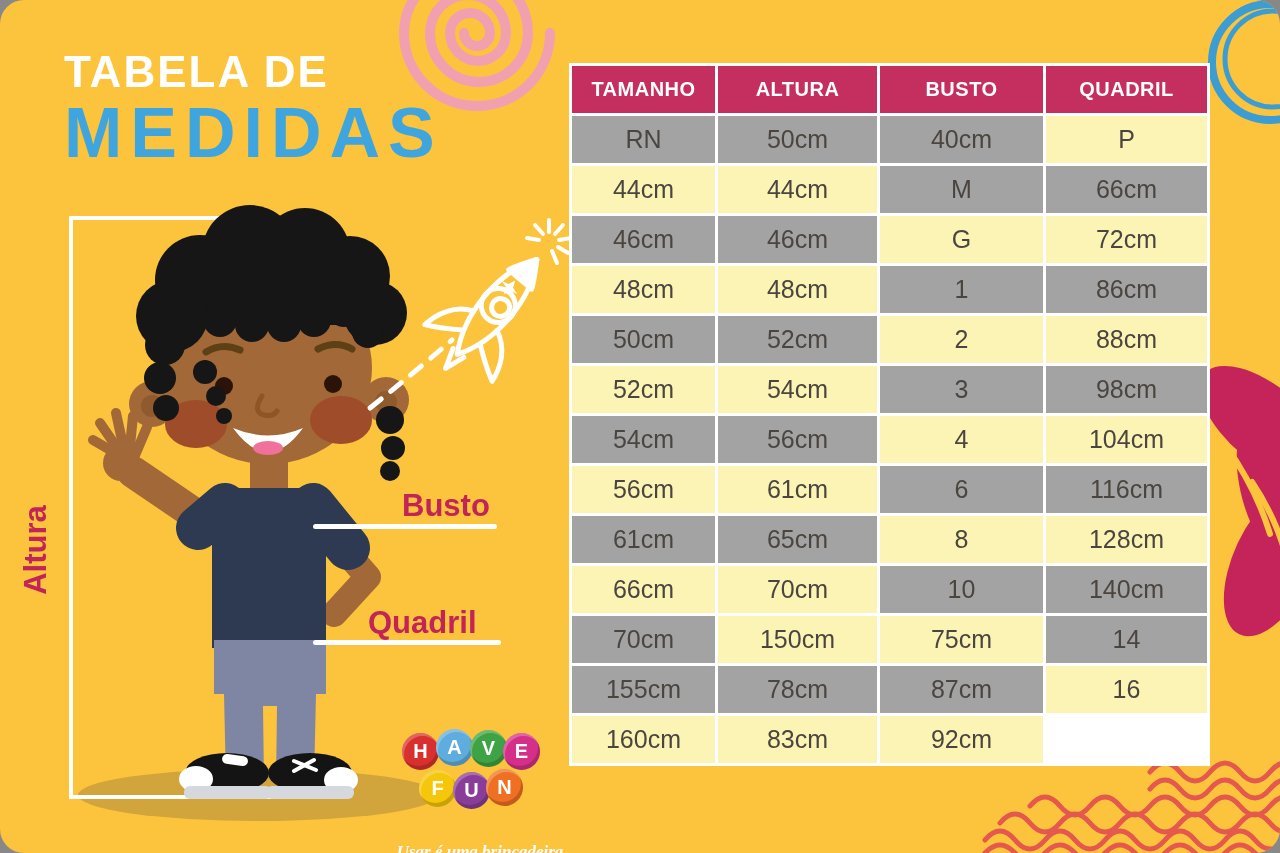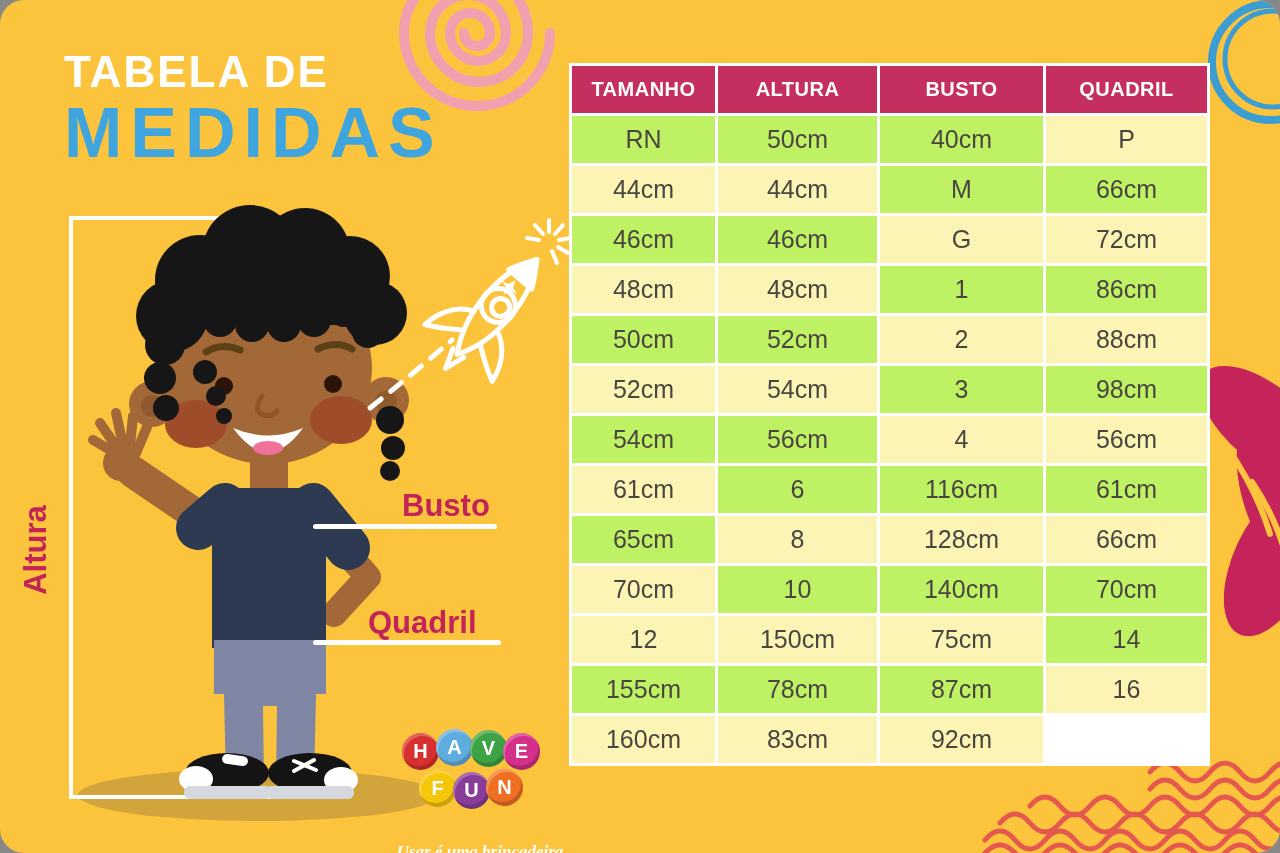--- a/index.html
+++ b/index.html
@@ -20,21 +20,21 @@
   .meas-line{position:absolute;z-index:3;height:5px;background:#FFFFFF;border-radius:3px;}
   .busto-line{left:313px;top:524px;width:184px;}
   .quadril-line{left:313px;top:640px;width:188px;}
 
   
   .size-table{position:absolute;left:569px;top:51px;z-index:2;display:grid;
               grid-template-columns:143px 159px 163px 161px;grid-auto-rows:47px;
               gap:3px;background:#FFFFFF;padding:3px;margin-top:12px;}
   .cell{display:flex;align-items:center;justify-content:center;font-size:25px;color:#4B4540;}
   .cell.head{background:#C42F5F;color:#FFFFFF;font-weight:bold;font-size:20px;letter-spacing:.5px;}
-  .cell.dark{background:#bef264;}
+  .cell.dark{background:#a3a3a3;}
   .cell.light{background:#FBF4B5;}
 
   
   .logo{position:absolute;left:392px;top:726px;width:176px;height:108px;z-index:3;}
   .ball{position:absolute;width:37px;height:37px;border-radius:50%;display:flex;align-items:center;
         justify-content:center;color:#fff;font-weight:bold;font-size:20px;
         box-shadow:inset -2px -4px 0 rgba(0,0,0,.18), inset 2px 3px 0 rgba(255,255,255,.25);}
   .b0{left:10px;top:7px;}  .b1{left:44px;top:3px;}  .b2{left:78px;top:4px;}  .b3{left:111px;top:7px;}
   .b4{left:27px;top:44px;} .b5{left:61px;top:46px;} .b6{left:94px;top:43px;}
   .tagline{position:absolute;top:80px;left:0;width:100%;text-align:center;color:#FFFFFF;
@@ -217,34 +217,34 @@
       <div class="cell dark">52cm</div>
       <div class="cell light">2</div>
       <div class="cell light">88cm</div>
       <div class="cell light">52cm</div>
       <div class="cell light">54cm</div>
       <div class="cell dark">3</div>
       <div class="cell dark">98cm</div>
       <div class="cell dark">54cm</div>
       <div class="cell dark">56cm</div>
       <div class="cell light">4</div>
+      <div class="cell light">104cm</div>
       <div class="cell light">56cm</div>
       <div class="cell light">61cm</div>
       <div class="cell dark">6</div>
       <div class="cell dark">116cm</div>
       <div class="cell dark">61cm</div>
       <div class="cell dark">65cm</div>
       <div class="cell light">8</div>
       <div class="cell light">128cm</div>
       <div class="cell light">66cm</div>
       <div class="cell light">70cm</div>
       <div class="cell dark">10</div>
       <div class="cell dark">140cm</div>
       <div class="cell dark">70cm</div>
-      <div class="cell light">12</div>
       <div class="cell light">150cm</div>
       <div class="cell light">75cm</div>
       <div class="cell dark">14</div>
       <div class="cell dark">155cm</div>
       <div class="cell dark">78cm</div>
       <div class="cell dark">87cm</div>
       <div class="cell light">16</div>
       <div class="cell light">160cm</div>
       <div class="cell light">83cm</div>
       <div class="cell light">92cm</div>

